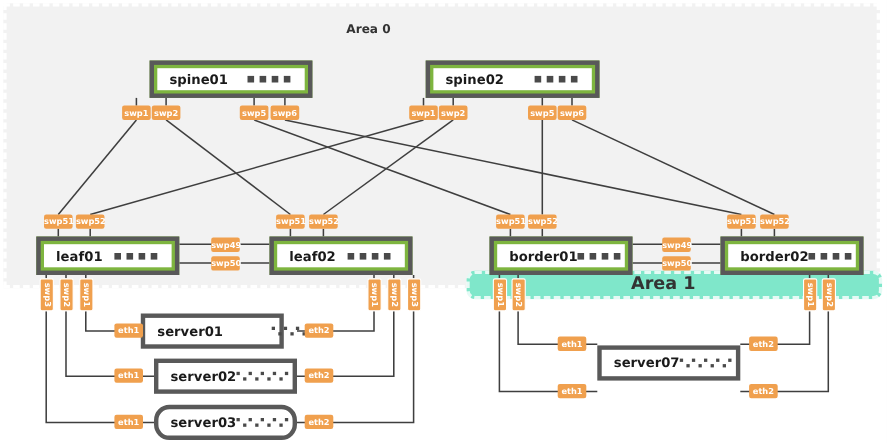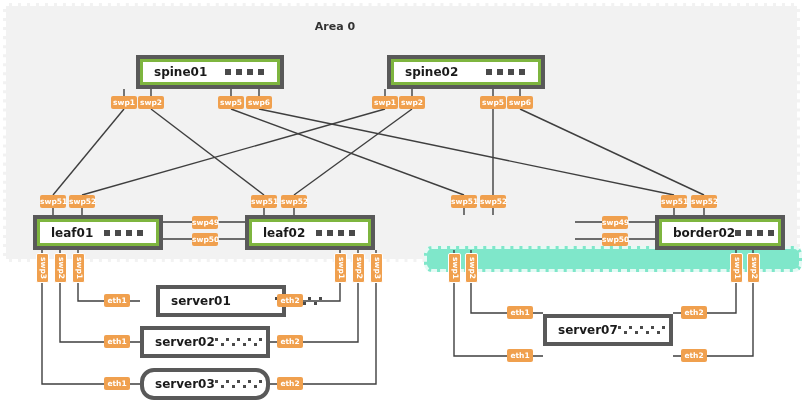--- a/index.html
+++ b/index.html
@@ -51,20 +51,21 @@
   }
 </style>
 </head>
 <body>
 
 <div id="canvas">
 
   <div id="area0" class="region"></div>
   <div id="area1" class="region"></div>
   <div id="area0-title" class="area-title">Area 0</div>
+  <div id="area1-title" class="area-title">Area 1</div>
 
   <svg id="links" width="806" height="403">
 
     <g>
       <line x1="124" y1="89" x2="124" y2="96"></line>
         <line x1="151" y1="89" x2="151" y2="96"></line>
       <line x1="231" y1="89" x2="231" y2="96"></line>
         <line x1="259" y1="89" x2="259" y2="96"></line>
       <line x1="385" y1="89" x2="385" y2="96"></line>
         <line x1="412" y1="89" x2="412" y2="96"></line>
@@ -178,20 +179,31 @@
     <div class="devinner">
       <span class="devlabel">leaf02</span>
       <span class="leds">
           <i></i>
           <i></i>
           <i></i>
           <i></i>
         </span>
     </div>
   </div>
+  <div class="devbox" style="left:445px;top:215px;width:130px;height:35px;">
+    <div class="devinner">
+      <span class="devlabel">border01</span>
+      <span class="leds">
+          <i></i>
+          <i></i>
+          <i></i>
+          <i></i>
+        </span>
+    </div>
+  </div>
   <div class="devbox" style="left:655px;top:215px;width:130px;height:35px;">
     <div class="devinner">
       <span class="devlabel">border02</span>
       <span class="leds">
           <i></i>
           <i></i>
           <i></i>
           <i></i>
         </span>
     </div>
@@ -226,21 +238,21 @@
   <div class="vlabel" style="left:465px;top:253px;">
       <span>swp2</span>
     </div>
   <div class="vlabel" style="left:730px;top:253px;">
       <span>swp1</span>
     </div>
   <div class="vlabel" style="left:747px;top:253px;">
       <span>swp2</span>
     </div>
 
-  <div class="srvbox" style="left:156px;top:285px;gap:44px;">
+  <div class="srvbox" style="left:128px;top:285px;gap:44px;">
     <span class="devlabel">server01</span>
     <span class="dots">
         <span class="dr">
           <i></i>
           <i></i>
           <i></i>
           <i></i>
           <i></i>
         </span>
         <span class="dr dr2">

